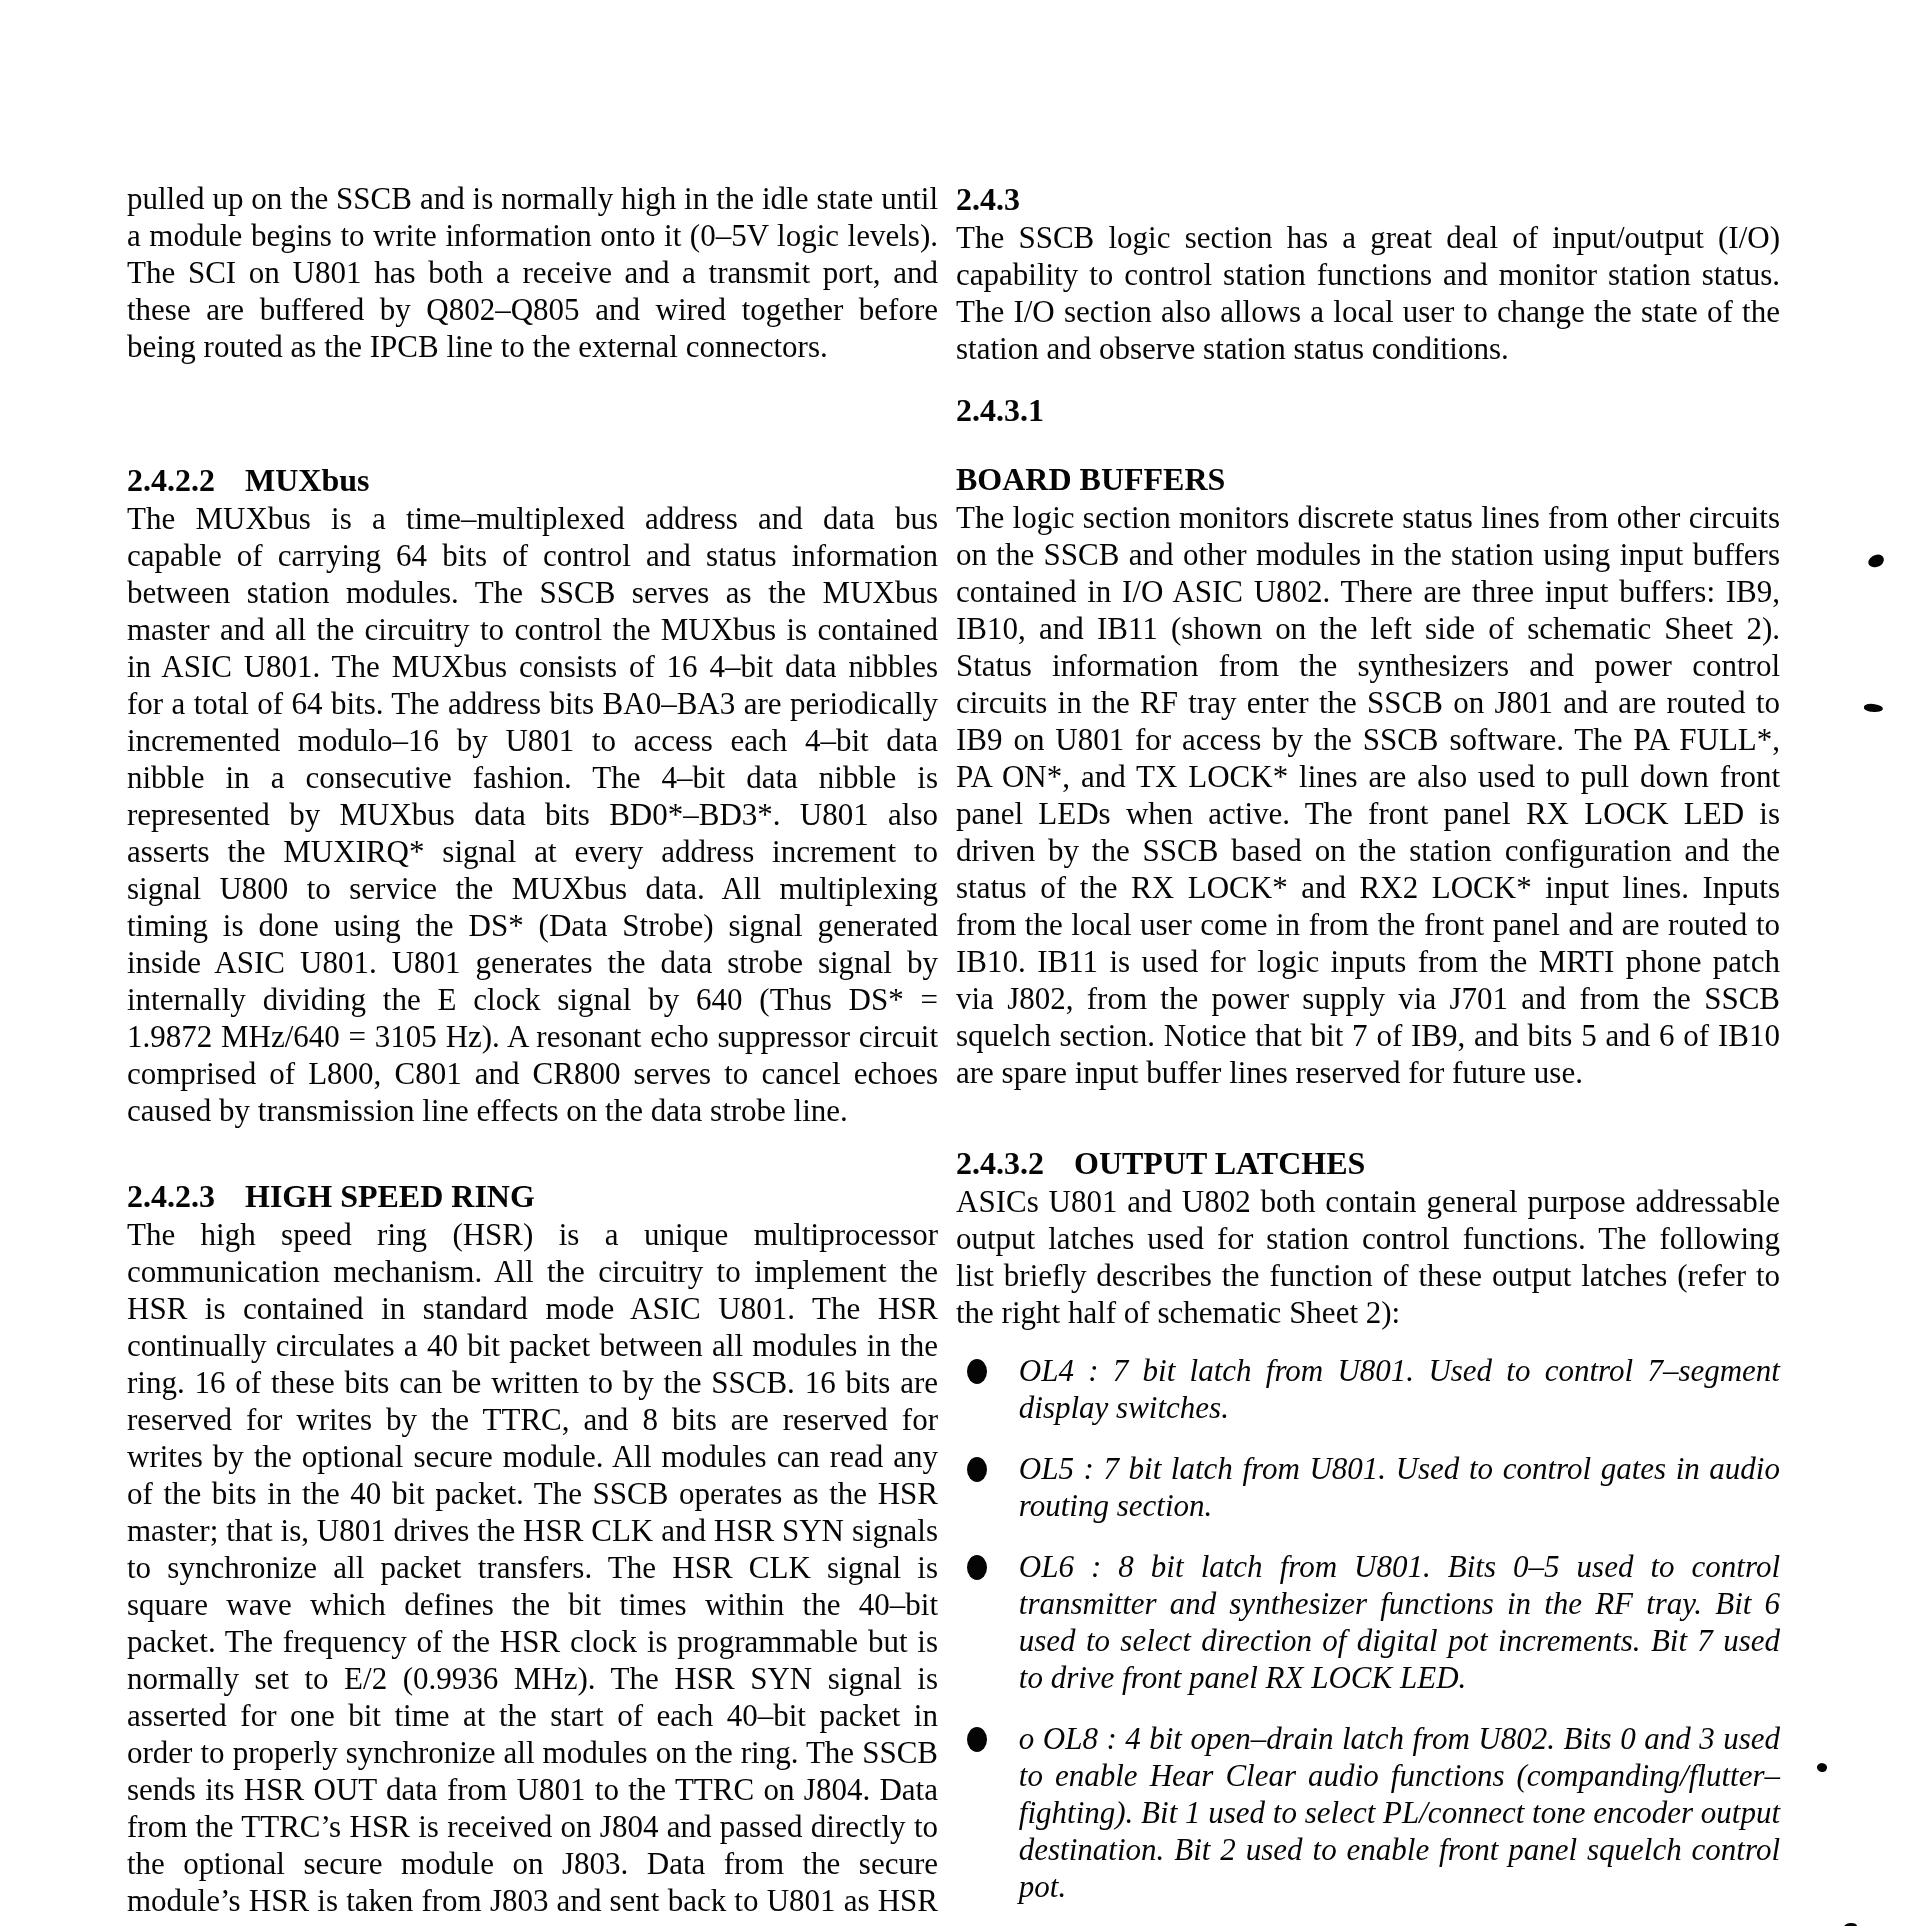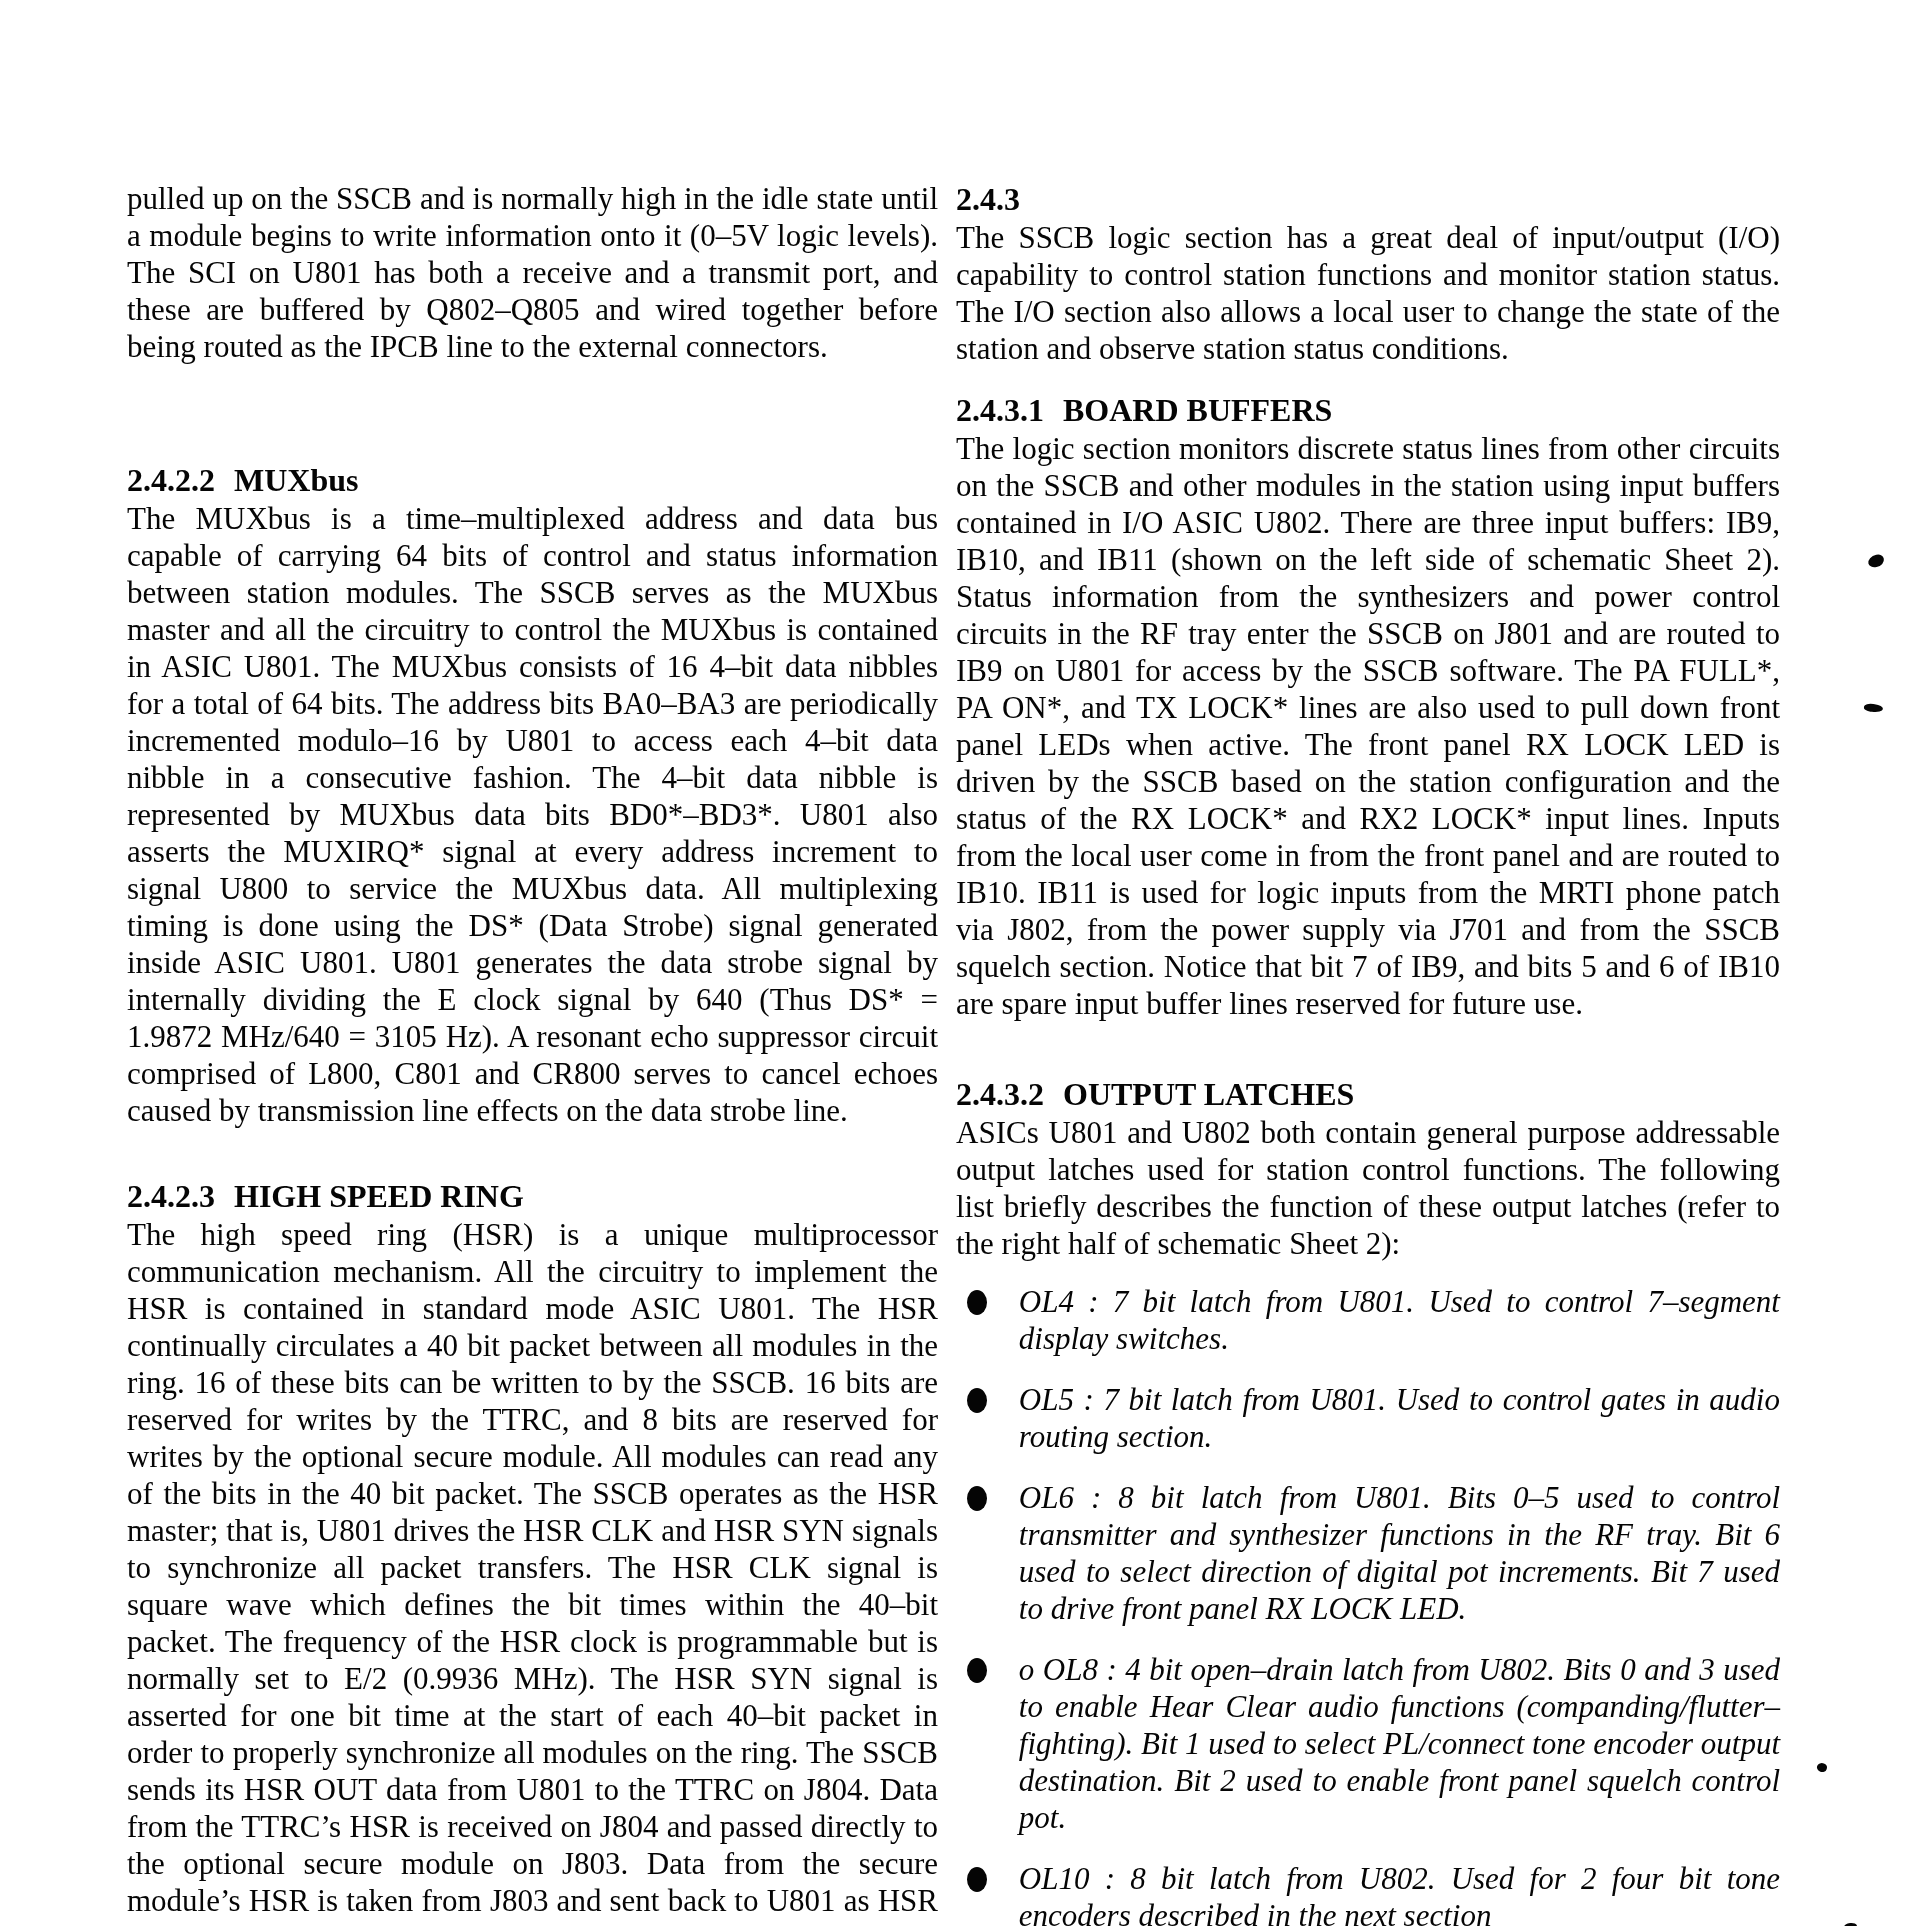--- a/index.html
+++ b/index.html
@@ -22,33 +22,33 @@
   .rule-right{flex:1;}
   .header-title{
     font-weight:bold;font-size:40px;letter-spacing:1.2px;white-space:nowrap;
   }
   
   .col{position:absolute;top:180px;font-size:31px;line-height:37px;text-align:justify;}
   .col-left{left:127px;width:811px;}
   .col-right{left:956px;width:824px;}
   .col p{margin:0;}
   h3{
-    display:flex;gap:19px;align-items:baseline;
+    display:flex;gap:30px;align-items:baseline;
     font-size:32px;line-height:39px;margin:0;
     text-align:left;font-weight:bold;white-space:nowrap;
   }
   .sec-num{font-weight:bold;}
   .para1{margin-top:0;}
   .h-2422{margin-top:96px;}
   .p-muxbus{margin-top:79px;}
   .h-2423{margin-top:48px;}
   .p-hsr{margin-top:77px;}
   .h-243{margin-top:0;}
   .p-genio{margin-top:48px;}
-  .h-2431{margin-top:24px;}
+  .h-2431{margin-top:24px;flex-direction:column;}
   .p-inbuf{margin-top:43px;}
   .h-2432{margin-top:53px;}
   .p-latches{margin-top:50px;}
   
   ul.latch-list{list-style:none;margin:21px 0 0 0;padding:0;font-style:italic;}
   ul.latch-list li{display:flex;margin-top:24px;text-align:justify;}
   ul.latch-list li:first-child{margin-top:0;}
   .bullet-dot{
     flex:0 0 auto;width:20px;height:25px;border-radius:50%;
     background:#050505;margin:7px 32px 0 10.8px;

